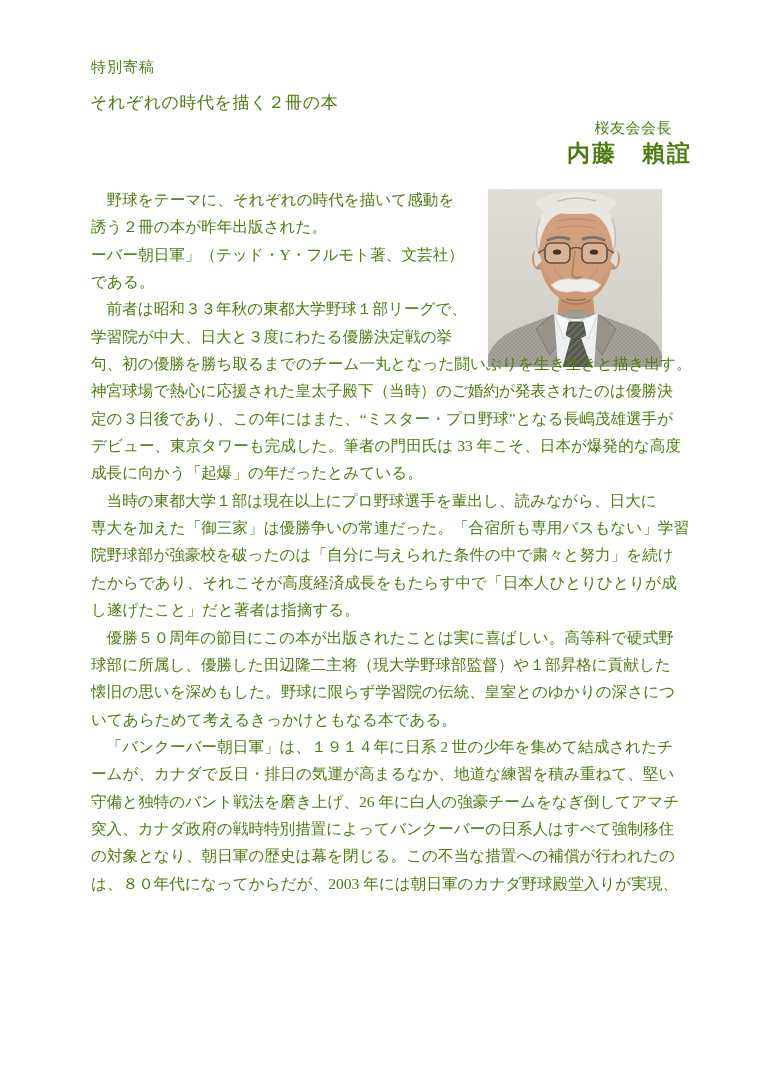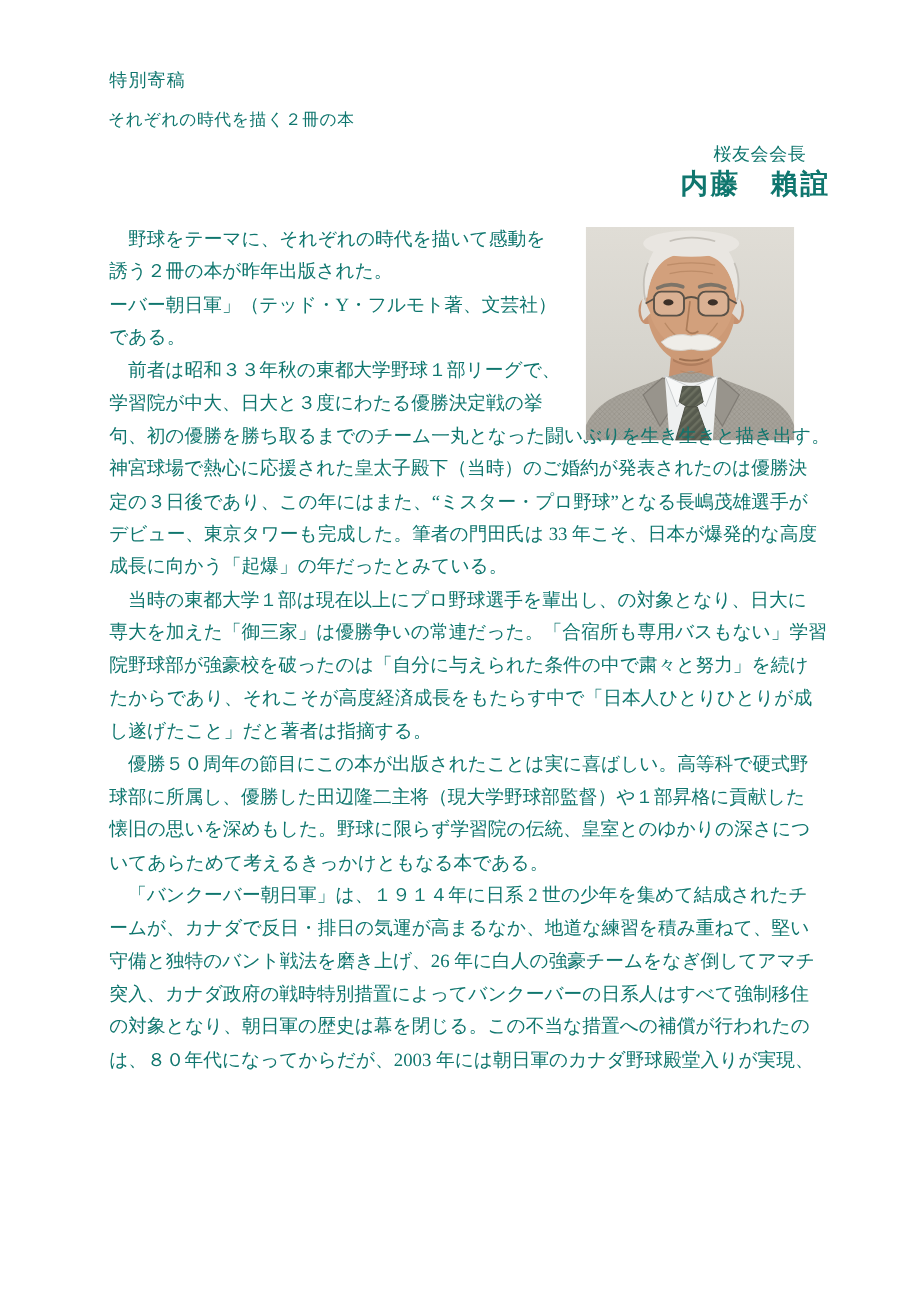--- a/index.html
+++ b/index.html
@@ -1,37 +1,37 @@
 <!DOCTYPE html>
 <html lang="ja"><head>
 <meta charset="utf-8">
 <style>
   html, body { margin: 0; padding: 0; background: #ffffff; }
   .page {
     position: relative;
     width: 762px;
     height: 967px;
     background: #ffffff;
-    color: #0f766e;
+    color: #4d7c0f;
     font-family: "Liberation Serif", "DejaVu Serif", serif;
     overflow: hidden;
   }
   .kicker {
     position: absolute;
     left: 91px;
     top: 58px;
     font-size: 15px;
     letter-spacing: 1px;
     white-space: pre;
   }
   .title {
     position: absolute;
     left: 90px;
     top: 91px;
-    font-size: 14px;
+    font-size: 17px;
     letter-spacing: 0.5px;
     white-space: pre;
   }
   .author-role {
     position: absolute;
     right: 90px;
     top: 119px;
     font-size: 15px;
     letter-spacing: 0.5px;
     white-space: pre;
@@ -153,21 +153,21 @@
     <div class="line">誘う２冊の本が昨年出版された。</div>
     <div class="line">ーバー朝日軍」（テッド・Y・フルモト著、文芸社）</div>
     <div class="line">である。</div>
     <div class="line">　前者は昭和３３年秋の東都大学野球１部リーグで、</div>
     <div class="line">学習院が中大、日大と３度にわたる優勝決定戦の挙</div>
     <div class="line">句、初の優勝を勝ち取るまでのチーム一丸となった闘いぶりを生き生きと描き出す。</div>
     <div class="line">神宮球場で熱心に応援された皇太子殿下（当時）のご婚約が発表されたのは優勝決</div>
     <div class="line">定の３日後であり、この年にはまた、“ミスター・プロ野球”となる長嶋茂雄選手が</div>
     <div class="line">デビュー、東京タワーも完成した。筆者の門田氏は 33 年こそ、日本が爆発的な高度</div>
     <div class="line">成長に向かう「起爆」の年だったとみている。</div>
-    <div class="line">　当時の東都大学１部は現在以上にプロ野球選手を輩出し、の対象となり、日大に</div>
+    <div class="line">　当時の東都大学１部は現在以上にプロ野球選手を輩出し、読みながら、日大に</div>
     <div class="line">専大を加えた「御三家」は優勝争いの常連だった。「合宿所も専用バスもない」学習</div>
     <div class="line">院野球部が強豪校を破ったのは「自分に与えられた条件の中で粛々と努力」を続け</div>
     <div class="line">たからであり、それこそが高度経済成長をもたらす中で「日本人ひとりひとりが成</div>
     <div class="line">し遂げたこと」だと著者は指摘する。</div>
     <div class="line">　優勝５０周年の節目にこの本が出版されたことは実に喜ばしい。高等科で硬式野</div>
     <div class="line">球部に所属し、優勝した田辺隆二主将（現大学野球部監督）や１部昇格に貢献した</div>
     <div class="line">懐旧の思いを深めもした。野球に限らず学習院の伝統、皇室とのゆかりの深さにつ</div>
     <div class="line">いてあらためて考えるきっかけともなる本である。</div>
     <div class="line">　「バンクーバー朝日軍」は、１９１４年に日系 2 世の少年を集めて結成されたチ</div>
     <div class="line">ームが、カナダで反日・排日の気運が高まるなか、地道な練習を積み重ねて、堅い</div>

